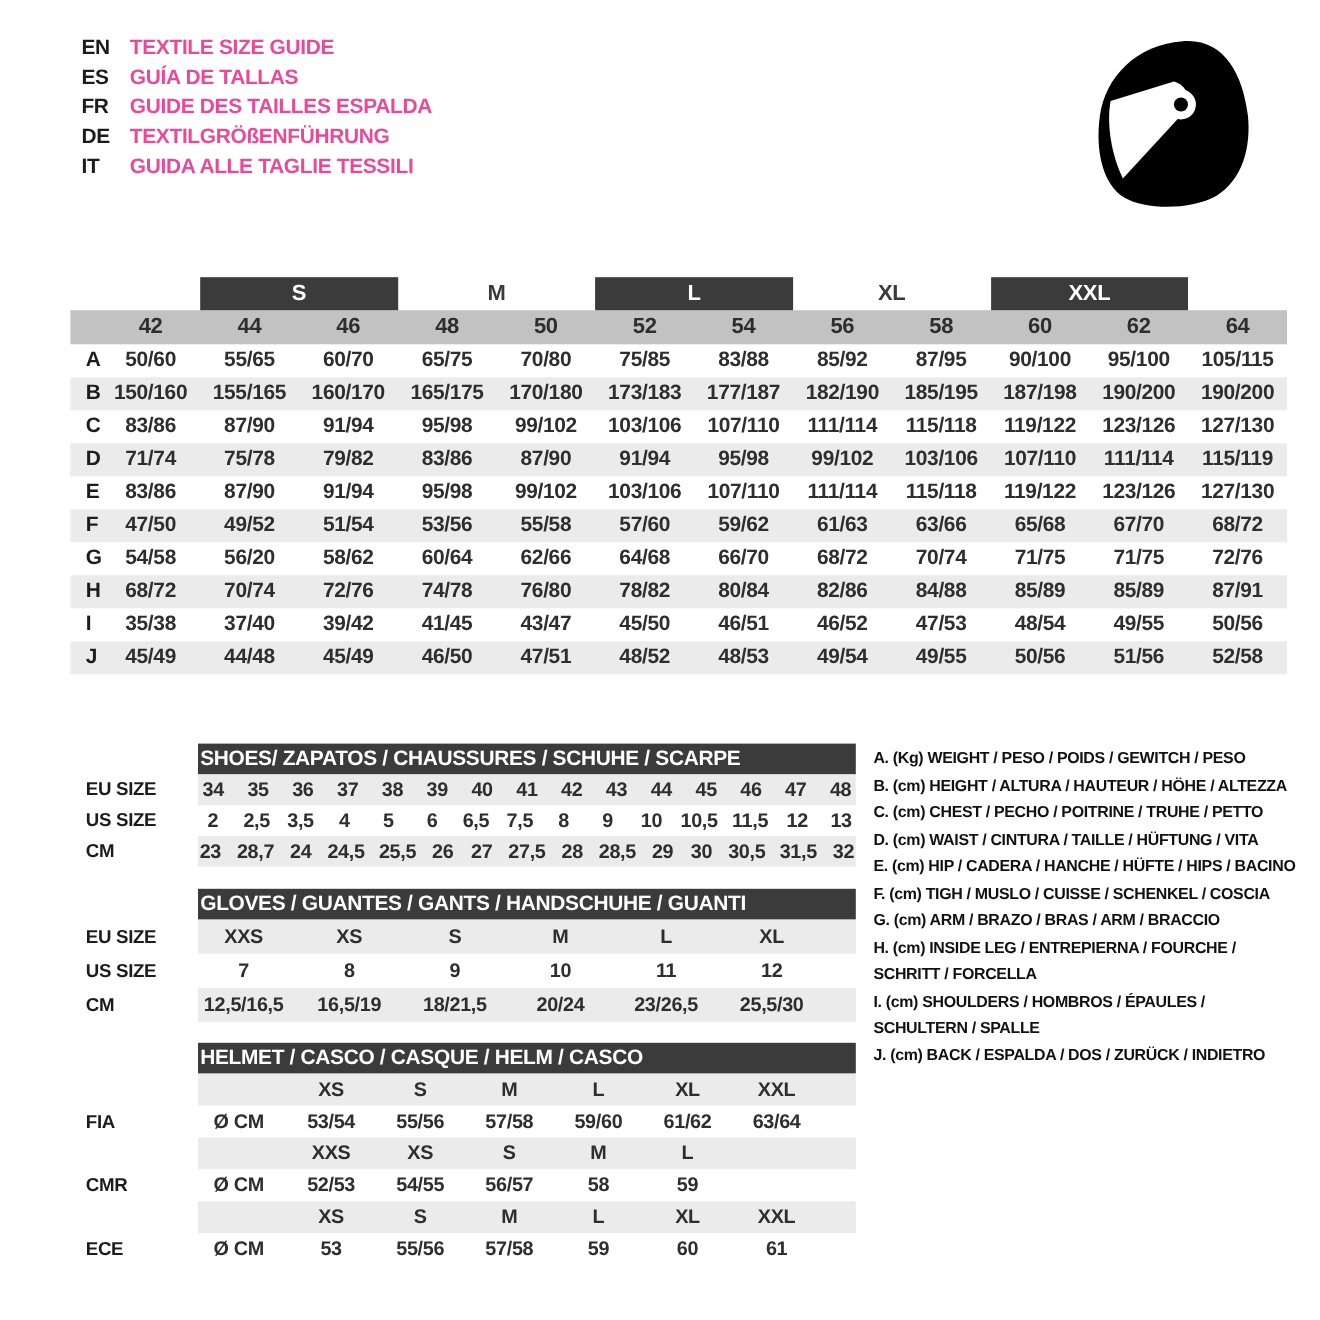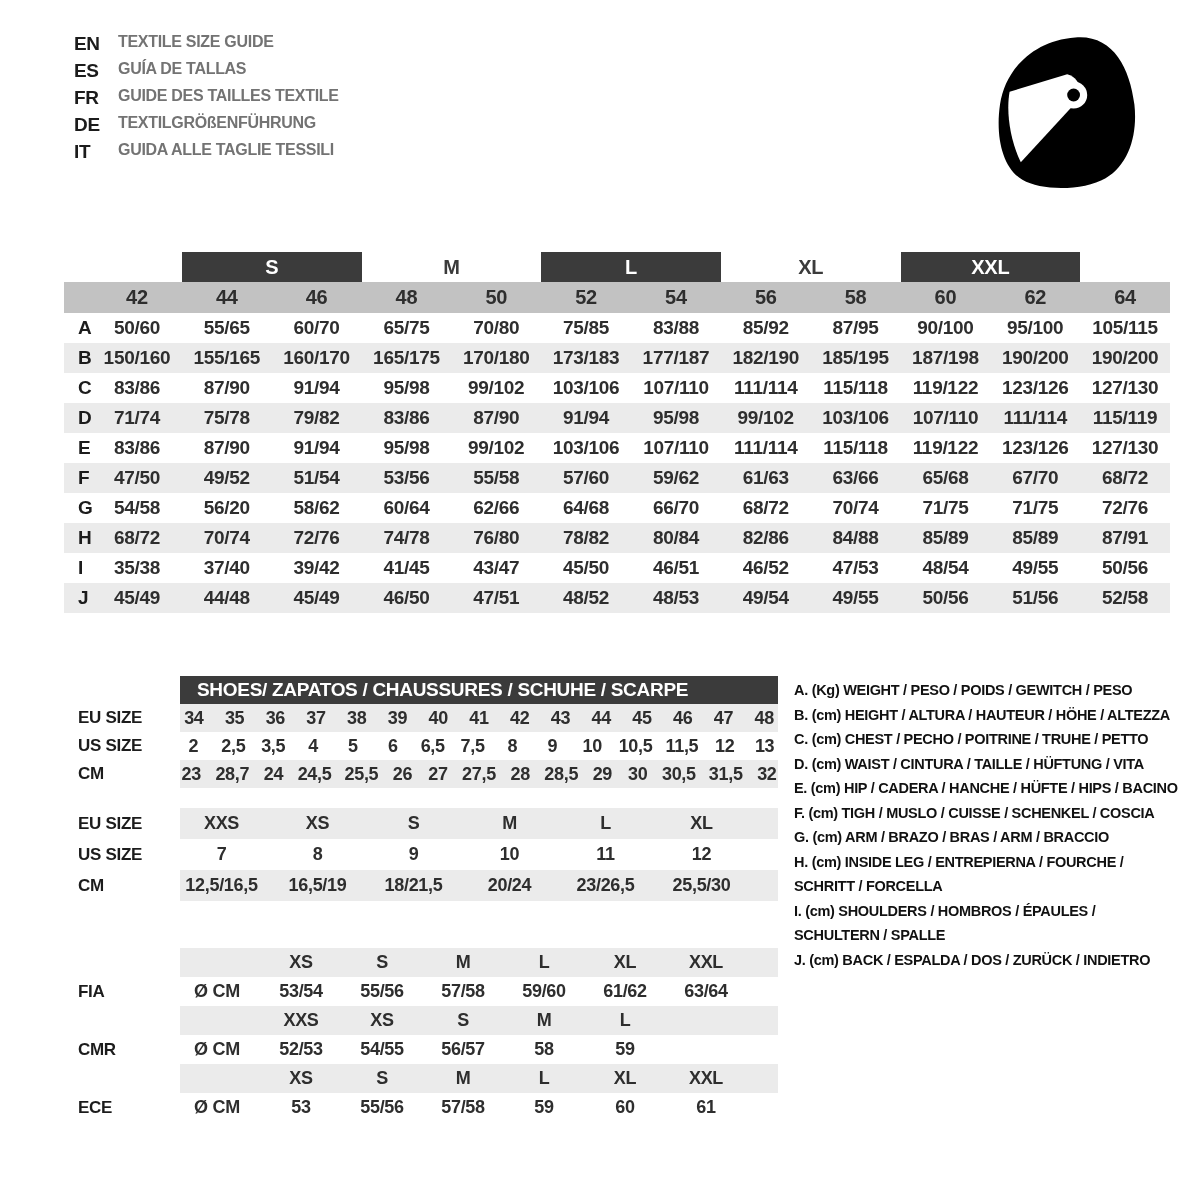--- a/index.html
+++ b/index.html
@@ -6,21 +6,21 @@
   .canvas{
     position:relative;width:1200px;height:1200px;background:#ffffff;overflow:hidden;
     font-family:"Liberation Sans","DejaVu Sans",sans-serif;
     color:#2e2e2e;font-weight:bold;letter-spacing:-0.3px;
   }
 
   
   #langs{position:absolute;left:74px;top:33px;}
   .lang-row{display:flex;height:27px;align-items:flex-start;}
   .lang-code{width:44px;font-size:19px;color:#1c1c1c;}
-  .lang-title{font-size:16px;color:#737373;}
+  .lang-title{font-size:19px;color:#ec4899;}
 
   
   .helmet-logo{position:absolute;left:984px;top:28px;width:160px;height:166px;}
 
   
   .main-table{position:absolute;left:64px;top:252px;width:1106px;}
   .grid-row{display:grid;grid-template-columns:28px repeat(12,1fr);}
   #bars-row{height:30px;}
   .size-bar{background:#3b3b3b;color:#fff;font-size:20px;display:flex;align-items:center;justify-content:center;}
   .size-bar-text{color:#3b3b3b;font-size:20px;display:flex;align-items:center;justify-content:center;}
@@ -30,21 +30,21 @@
   .t-row.alt{background:#ebebeb;}
   .cell{display:flex;align-items:center;justify-content:center;font-size:19px;}
   .label-cell{justify-content:flex-start;padding-left:14px;color:#1c1c1c;}
 
   
   .section{position:absolute;left:0;width:1200px;}
   #shoes-section{top:676px;}
   #gloves-section{top:808px;}
   #helmet-section{top:948px;}
   .sec-bar{margin-left:180px;width:598px;height:28px;background:#3b3b3b;color:#fff;
-    display:flex;align-items:center;padding-left:17px;box-sizing:border-box;font-size:19px;}
+    display:flex;align-items:center;padding-left:2px;box-sizing:border-box;font-size:19px;}
   .s-row{position:relative;height:28px;text-align:right;}
   #gloves-section .s-row{height:31px;}
   #helmet-section .s-row{height:29px;}
   .s-label{position:absolute;left:78px;top:50%;transform:translateY(-50%);font-size:17px;color:#1c1c1c;}
   .s-band{position:absolute;left:180px;top:0;bottom:0;width:598px;display:flex;gap:13px;}
   .s-band.shaded{background:#ebebeb;}
   .s-cell{display:flex;align-items:center;justify-content:center;font-size:18px;}
   #shoes-section .s-cell{flex:1;}
   #gloves-section .s-cell{width:83px;flex:none;}
   #helmet-section .s-cell{width:68px;flex:none;}
@@ -63,21 +63,21 @@
       <div class="lang-row">
         <div class="lang-code">EN</div>
         <div class="lang-title">TEXTILE SIZE GUIDE</div>
       </div>
       <div class="lang-row">
         <div class="lang-code">ES</div>
         <div class="lang-title">GUÍA DE TALLAS</div>
       </div>
       <div class="lang-row">
         <div class="lang-code">FR</div>
-        <div class="lang-title">GUIDE DES TAILLES TEXTILE</div>
+        <div class="lang-title">GUIDE DES TAILLES ESPALDA</div>
       </div>
       <div class="lang-row">
         <div class="lang-code">DE</div>
         <div class="lang-title">TEXTILGRÖßENFÜHRUNG</div>
       </div>
       <div class="lang-row">
         <div class="lang-code">IT</div>
         <div class="lang-title">GUIDA ALLE TAGLIE TESSILI</div>
       </div>
     </div>
@@ -330,20 +330,23 @@
             <div class="s-cell">30</div>
             <div class="s-cell">30,5</div>
             <div class="s-cell">31,5</div>
             <div class="s-cell">32</div>
           </div>
         </div>
       </div>
   </div>
 
   <div id="gloves-section" class="section">
+    <div class="sec-bar">
+      <span>GLOVES / GUANTES / GANTS / HANDSCHUHE / GUANTI</span>
+    </div>
     <div class="sec-rows">
         <div class="s-row">
           <div class="s-label">EU SIZE</div>
           <div class="s-band shaded">
             <div class="s-cell">XXS</div>
             <div class="s-cell">XS</div>
             <div class="s-cell">S</div>
             <div class="s-cell">M</div>
             <div class="s-cell">L</div>
             <div class="s-cell">XL</div>
@@ -368,20 +371,23 @@
             <div class="s-cell">18/21,5</div>
             <div class="s-cell">20/24</div>
             <div class="s-cell">23/26,5</div>
             <div class="s-cell">25,5/30</div>
           </div>
         </div>
       </div>
   </div>
 
   <div id="helmet-section" class="section">
+    <div class="sec-bar">
+      <span>HELMET / CASCO / CASQUE / HELM / CASCO</span>
+    </div>
     <div class="sec-rows">
         <div class="s-row">
           <div class="s-label"></div>
           <div class="s-band shaded">
             <div class="s-cell unit-cell"></div>
             <div class="s-cell">XS</div>
             <div class="s-cell">S</div>
             <div class="s-cell">M</div>
             <div class="s-cell">L</div>
             <div class="s-cell">XL</div>

